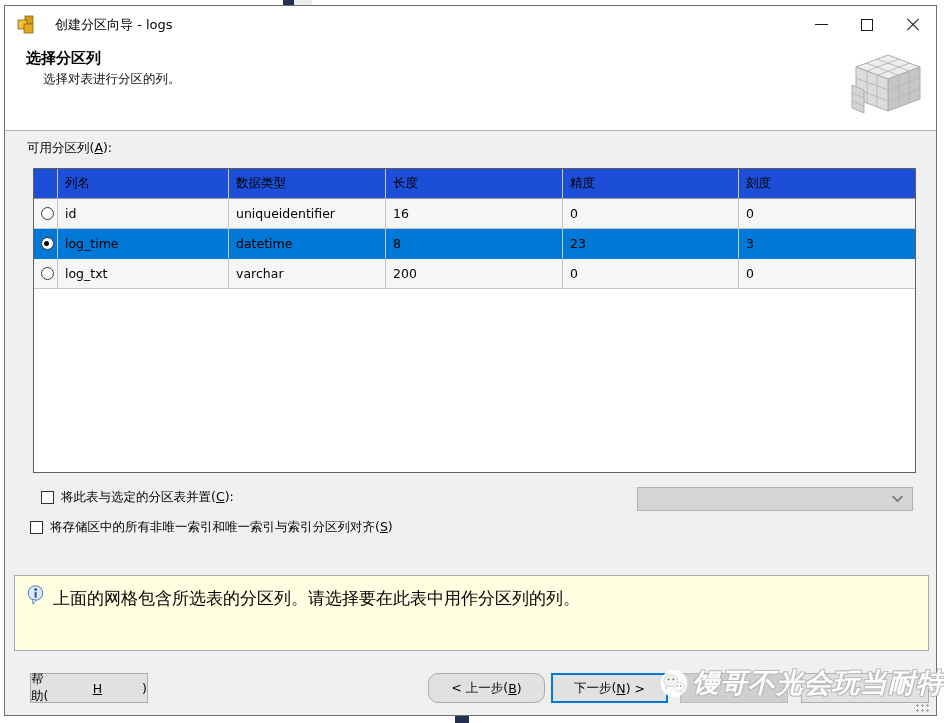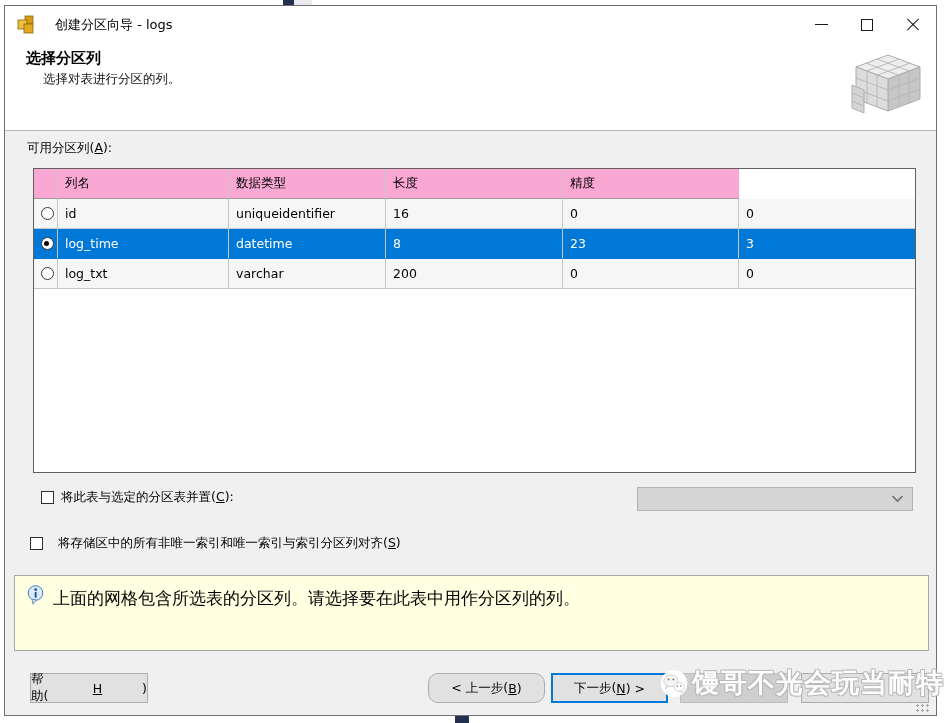--- a/index.html
+++ b/index.html
@@ -42,34 +42,34 @@
   .ak { text-decoration:underline; }
 
   .grid-label { position:absolute; left:22px; top:9px; }
 
   .grid { position:absolute; left:28px; top:37px; width:883px; height:305px;
           background:#ffffff; border:1px solid #5f5f5f; display:flex; flex-direction:column; }
   .g-row { display:grid; grid-template-columns:24px 171px 157px 177px 176px 1fr; height:30px; flex:0 0 30px; }
   .g-cell { border-right:1px solid #c6c6c6; border-bottom:1px solid #c6c6c6;
             display:flex; align-items:center; padding-left:7px; overflow:hidden; white-space:nowrap; }
   .g-cell:last-child { border-right:none; }
-  .g-head .g-cell { background:#f9a8d4; border-bottom:1px solid #9c9c9c; }
+  .g-head .g-cell { background:#1d4ed8; border-bottom:1px solid #9c9c9c; }
   .g-data .g-cell { background:#f6f6f6; }
-  .g-data.sel .g-cell { background:#0078d7; color:#ffffff; border-bottom-color:#0078d7; }
+  .g-data.sel .g-cell { background:#0078d7; color:#000000; border-bottom-color:#0078d7; }
   .g-fill { flex:1; background:#ffffff; }
 
   .radio-cell { justify-content:center; padding-left:3px; }
   .radio { width:13px; height:13px; border-radius:50%; background:#ffffff; border:1.5px solid #3a3a3a;
            position:relative; flex:0 0 13px; }
   .radio.on::after { content:""; position:absolute; left:2.5px; top:2.5px; width:5px; height:5px;
            border-radius:50%; background:#0b0b0b; }
 
   .opt-row { position:absolute; display:flex; align-items:center; }
   .opt-row.r1 { left:25px; top:358px;padding-left:11px; }
-  .opt-row.r2 { left:25px; top:404px;gap:8px; }
+  .opt-row.r2 { left:25px; top:388px; }
   .checkbox { width:13px; height:13px; background:#ffffff; border:1px solid #2e2e2e; margin-right:7px; flex:0 0 13px; }
 
   .dropdown { position:absolute; left:632px; top:356px; width:276px; height:24px;
               background:#d5d5d5; border:1px solid #b3b3b3; display:flex; align-items:center;
               justify-content:flex-end; padding-right:8px; }
 
   .infobox { position:absolute; left:9px; top:444px; width:915px; height:76px;
              background:#ffffe1; border:1px solid #a9a9a9; }
   .infobox .ic { position:absolute; left:12px; top:9px; }
   .infobox .tx { position:absolute; left:38px; top:11px; font-size:17px; }
@@ -79,21 +79,21 @@
   .btn-help { left:25px;  width:118px;gap:40px; }
   .btn-back { left:423px; width:117px;border-radius:10px; }
   .btn-next { left:546px; width:117px; border:2px solid #0078d7; }
   .btn-obsc-disabled { left:675px; width:108px; background:#cfcfcf; border-color:#bcbcbc; }
   .btn-obsc { left:796px; width:128px; }
 
   
   .watermark { position:absolute; left:660px; top:660px; width:284px; height:46px; z-index:30; display:flex; align-items:center; }
   .wm-text { margin-left:4px; font-size:27px; font-weight:bold; letter-spacing:1px; color:#ffffff; opacity:.95;
              text-shadow:-1px -1px 0 #b8b8b8, 1px -1px 0 #b8b8b8, -1px 1px 0 #b8b8b8, 1px 1px 0 #b8b8b8;
-             white-space:nowrap; }
+             white-space:nowrap;font-style:italic; }
 </style>
 </head>
 <body>
 
 <div class="screen">
 
   <div class="art-top-dark"></div>
   <div class="art-top-light"></div>
 
   <div class="window">
@@ -148,20 +148,21 @@
 
       <div class="grid-label"><span>可用分区列(</span><span class="ak">A</span><span>):</span></div>
 
       <div class="grid">
         <div class="g-row g-head">
           <div class="g-cell radio-cell"></div>
           <div class="g-cell">列名</div>
           <div class="g-cell">数据类型</div>
           <div class="g-cell">长度</div>
           <div class="g-cell">精度</div>
+          <div class="g-cell">刻度</div>
         </div>
 
         <div class="g-row g-data">
           <div class="g-cell radio-cell">
               <span class="radio"></span>
             </div>
           <div class="g-cell">id</div>
           <div class="g-cell">uniqueidentifier</div>
           <div class="g-cell">16</div>
           <div class="g-cell">0</div>

